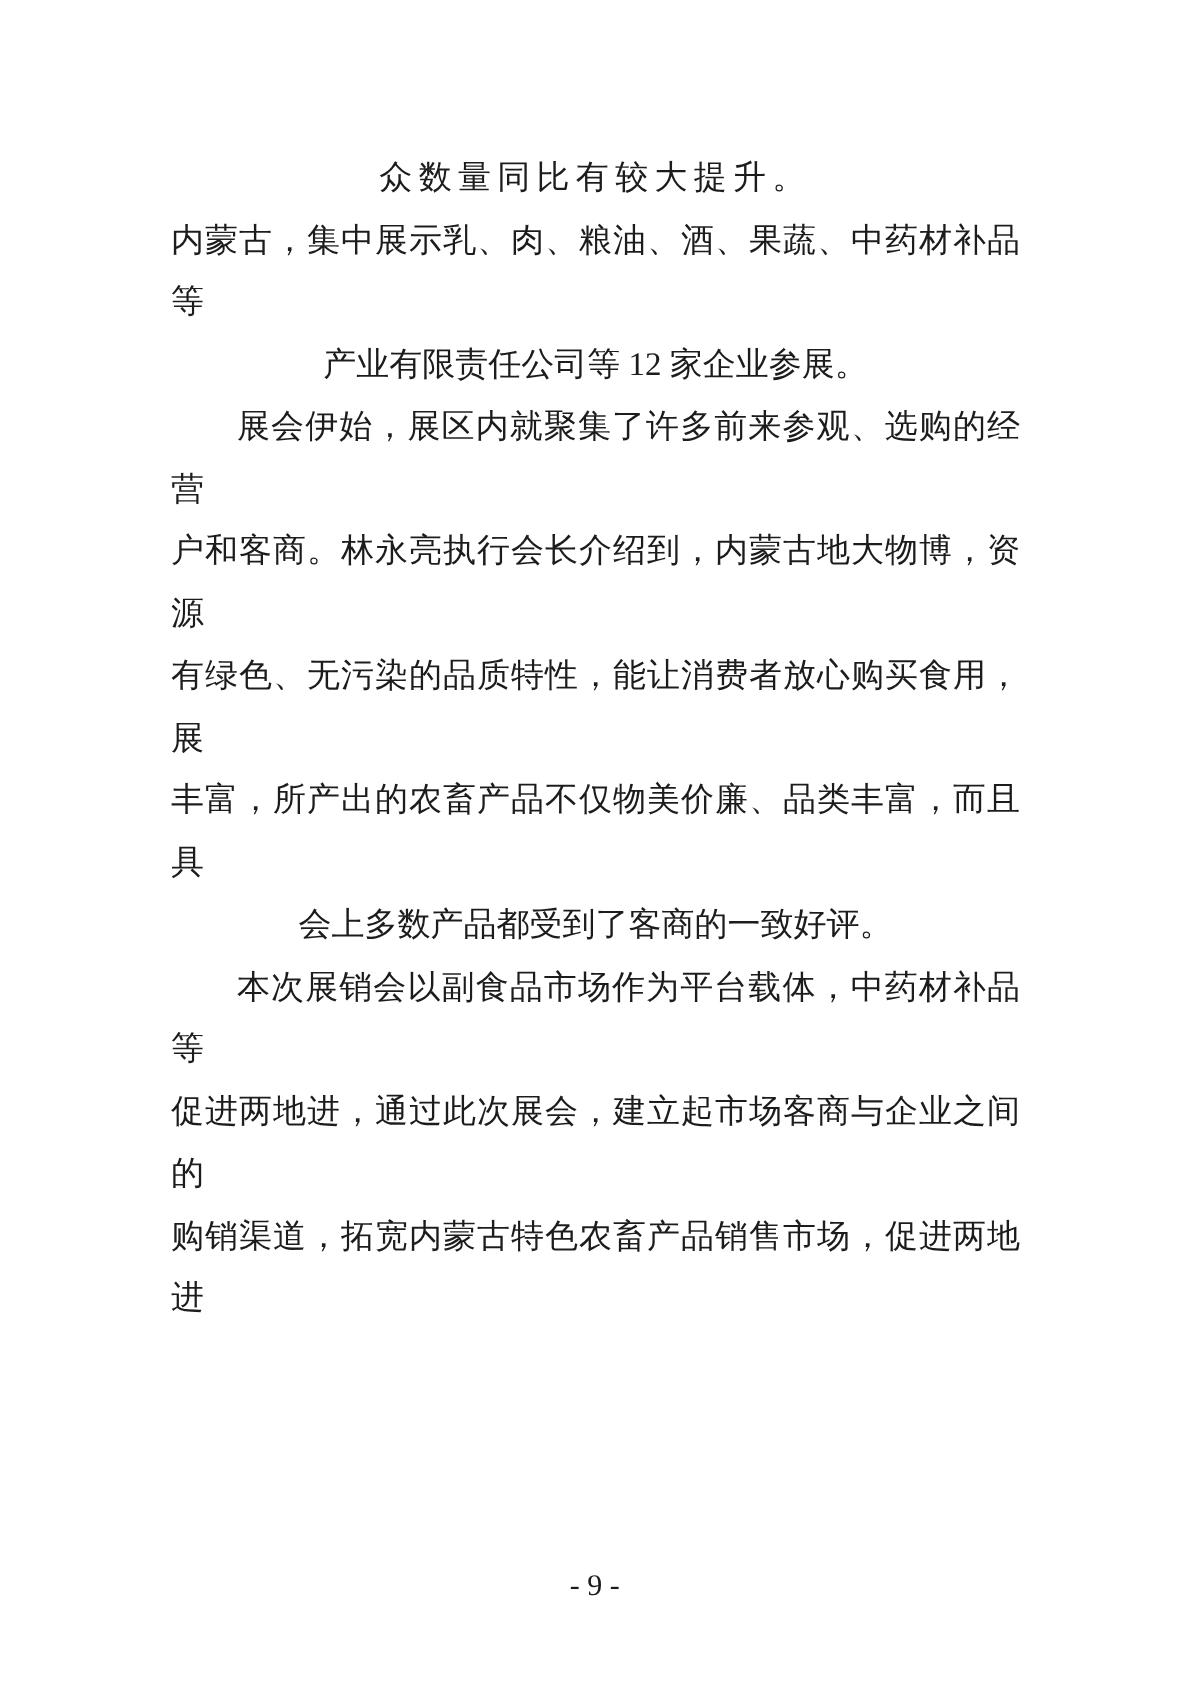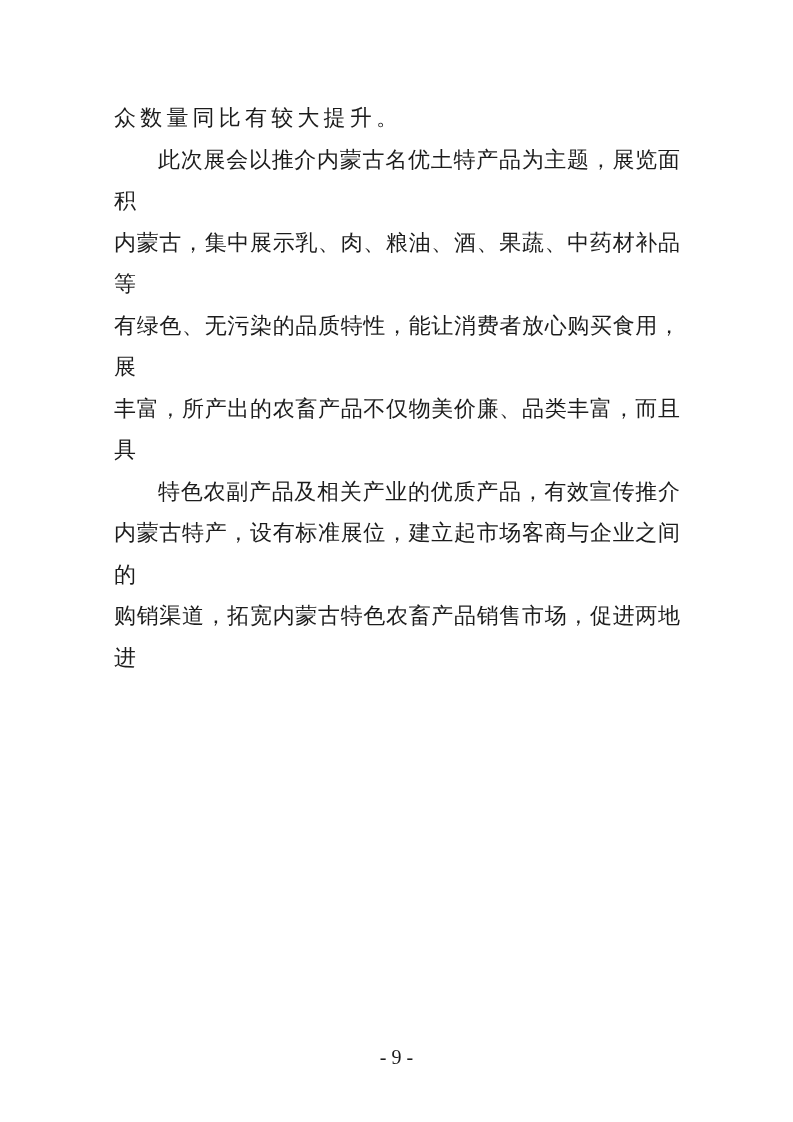--- a/index.html
+++ b/index.html
@@ -19,21 +19,21 @@
   .content {
     position: absolute;
     left: 114px;
     top: 97px;
     width: 566px;
   }
   .ln {
     font-size: 22px;
     line-height: 41.5px;
     color: #1c1c1c;
-    text-align: left;
+    text-align: center;
   }
   
   .jf {
     text-align: justify;
     text-align-last: justify;
   }
   
   .ind { text-indent: 44px; }
   
   .sp { letter-spacing: 4.2px; }
@@ -49,24 +49,27 @@
     font-family: "Liberation Serif", "DejaVu Serif", serif;
   }
 </style>
 </head>
 <body>
 
 <div class="page">
   <main class="content">
 
     <div class="ln sp">众数量同比有较大提升。</div>
-    <div class="ln jf ind">此次展会以推介内蒙古名优土特产品为主题，展览面积</div>
     <div class="ln jf">内蒙古，集中展示乳、肉、粮油、酒、果蔬、中药材补品等</div>
+    <div class="ln">产业有限责任公司等 12 家企业参展。</div>
+    <div class="ln jf ind">展会伊始，展区内就聚集了许多前来参观、选购的经营</div>
+    <div class="ln jf">户和客商。林永亮执行会长介绍到，内蒙古地大物博，资源</div>
     <div class="ln jf">有绿色、无污染的品质特性，能让消费者放心购买食用，展</div>
     <div class="ln jf">丰富，所产出的农畜产品不仅物美价廉、品类丰富，而且具</div>
-    <div class="ln jf ind">特色农副产品及相关产业的优质产品，有效宣传推介</div>
-    <div class="ln jf">内蒙古特产，设有标准展位，建立起市场客商与企业之间的</div>
+    <div class="ln">会上多数产品都受到了客商的一致好评。</div>
+    <div class="ln jf ind">本次展销会以副食品市场作为平台载体，中药材补品等</div>
+    <div class="ln jf">促进两地进，通过此次展会，建立起市场客商与企业之间的</div>
     <div class="ln jf">购销渠道，拓宽内蒙古特色农畜产品销售市场，促进两地进</div>
 
   </main>
 
   <footer class="page-footer">- 9 -</footer>
 </div>
 
 </body></html>

